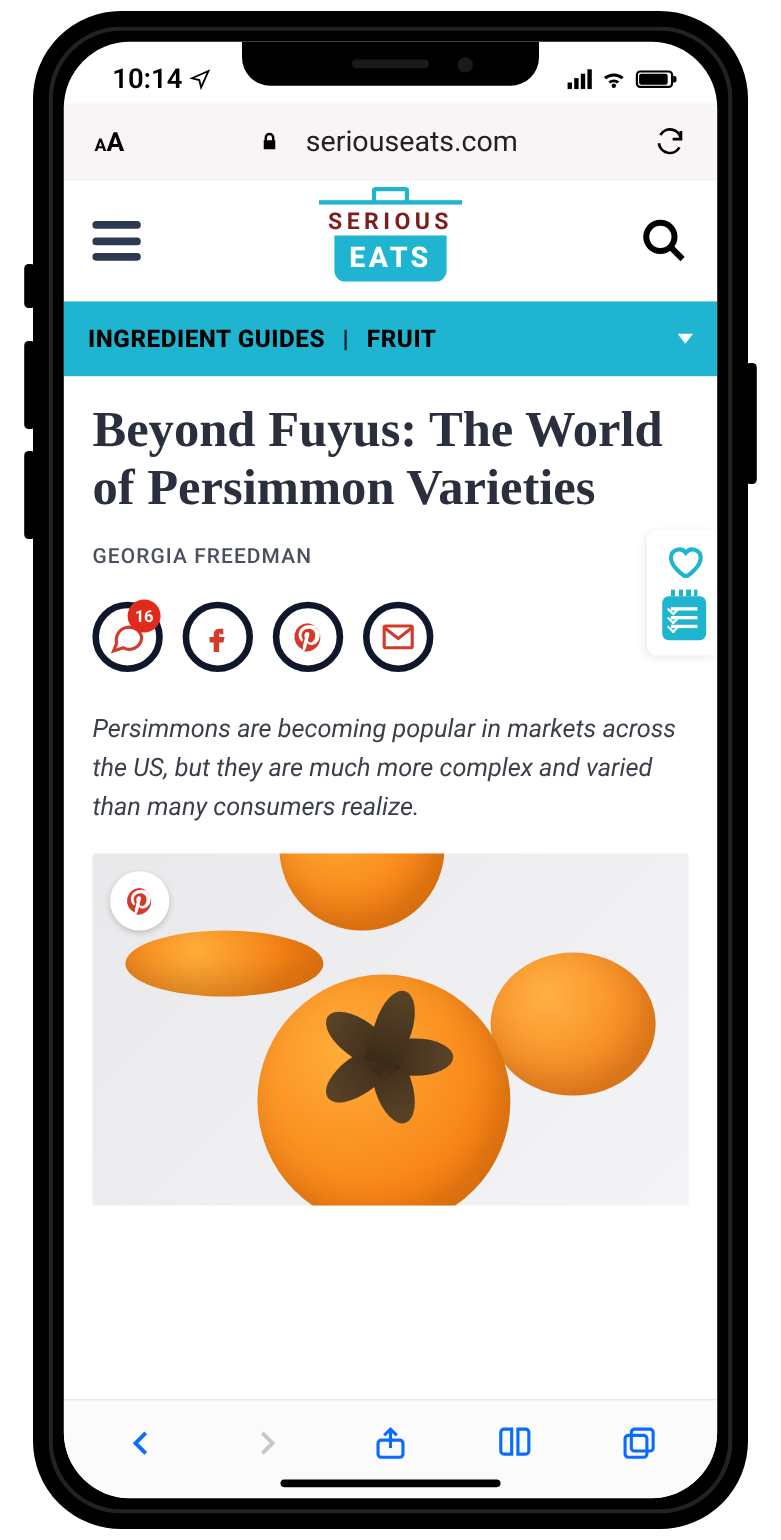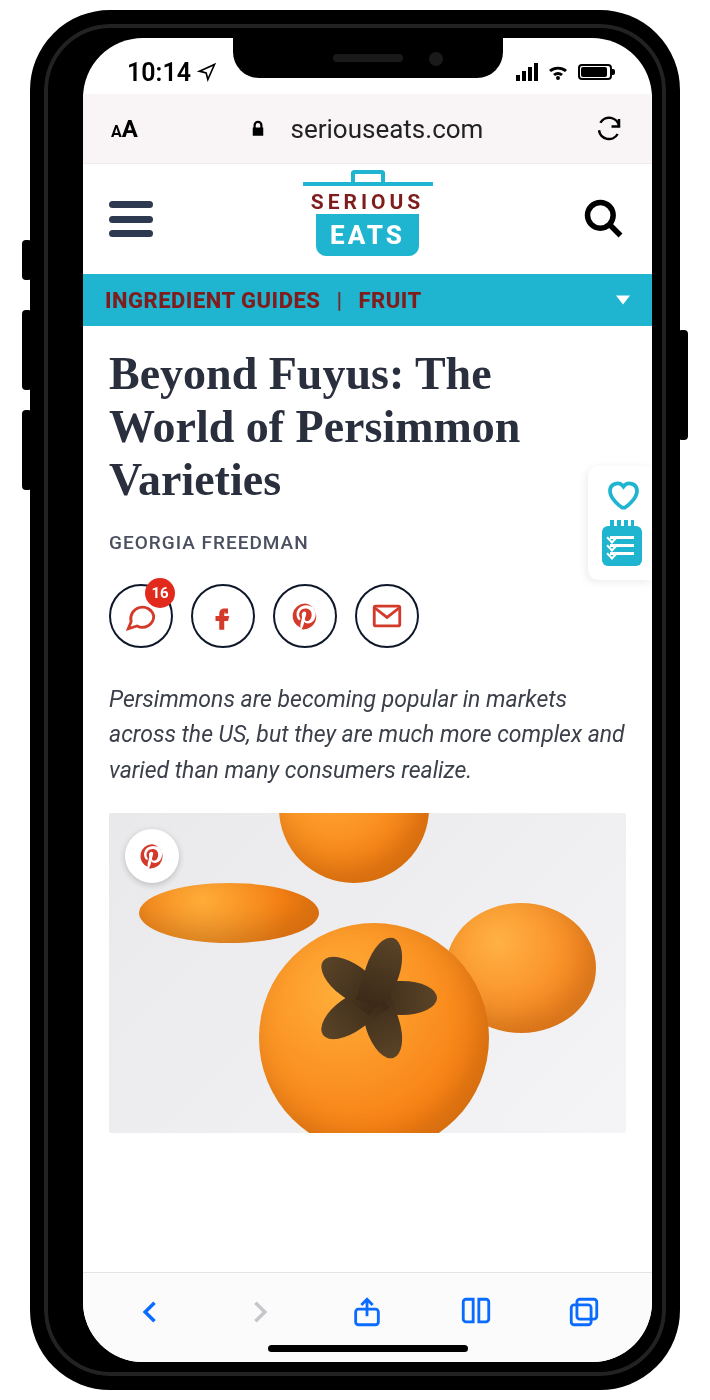--- a/index.html
+++ b/index.html
@@ -25,21 +25,20 @@
   .btn-l2 { left: 22px; top: 310px; width: 10px; height: 80px; }
   .btn-l3 { left: 22px; top: 410px; width: 10px; height: 80px; }
   .btn-r1 { right: 22px; top: 330px; width: 10px; height: 110px; }
 
   .screen {
     position: absolute;
     left: 14px; top: 14px; right: 14px; bottom: 14px;
     background: #fff;
     border-radius: 60px;
     overflow: hidden;
-    margin-left: 25px;
   }
 
   .notch {
     position: absolute;
     top: 0; left: 50%;
     transform: translateX(-50%);
     width: 270px; height: 40px;
     background: #000;
     border-radius: 0 0 26px 26px;
     z-index: 20;
@@ -123,44 +122,44 @@
     width:26px; height:10px; border:4px solid #1fb4d0; border-bottom:none; border-radius:4px 4px 0 0;
   }
   .logo-serious { font-size:21px; letter-spacing:4px; font-weight:700; color:#7f1d1d; }
   .logo-eats {
     background:#1fb4d0; color:#fff; font-weight:800; font-size:26px;
     letter-spacing:3px; padding:6px 14px; border-radius:0 0 10px 10px;
   }
 
   
   .ribbon {
-    background:#1fb4d0; color:#7f1d1d;
+    background:#1fb4d0; color:#000000;
     display:flex; align-items:center;
-    padding:0 22px; height:52px;
+    padding:0 22px; height:68px;
     font-weight:800; font-size:22px; letter-spacing:0.5px;
     position:relative;
   }
   .ribbon .sep { margin:0 16px; opacity:.9; }
   .ribbon-caret {
     position:absolute; right:22px; top:50%; transform:translateY(-50%);
     width:0; height:0; border-left:7px solid transparent; border-right:7px solid transparent; border-top:9px solid #fff;
   }
 
   
   .article { padding: 22px 26px; position: relative; }
   .title {
     font-family: Georgia, "Times New Roman", serif;
     font-size: 46px; font-weight: 800; color:#2a2f3e;
     line-height: 1.15; margin-bottom: 24px;
   }
   .author { font-size:19px; letter-spacing:1px; color:#4b5060; font-weight:500; margin-bottom:30px; }
 
   .share-row { display:flex; gap:18px; margin-bottom:34px; }
   .share-btn {
-    width:64px; height:64px; border:2px solid #0f172a; border-radius:50%;
+    width:64px; height:64px; border:6px solid #0f172a; border-radius:50%;
     display:flex; align-items:center; justify-content:center;
     position:relative; color:#d33a2a;
   }
   .badge {
     position:absolute; top:-8px; right:-4px;
     background:#e12a1b; color:#fff; border-radius:50%;
     min-width:30px; height:30px; display:flex; align-items:center; justify-content:center;
     font-size:15px; font-weight:700;
   }
 

